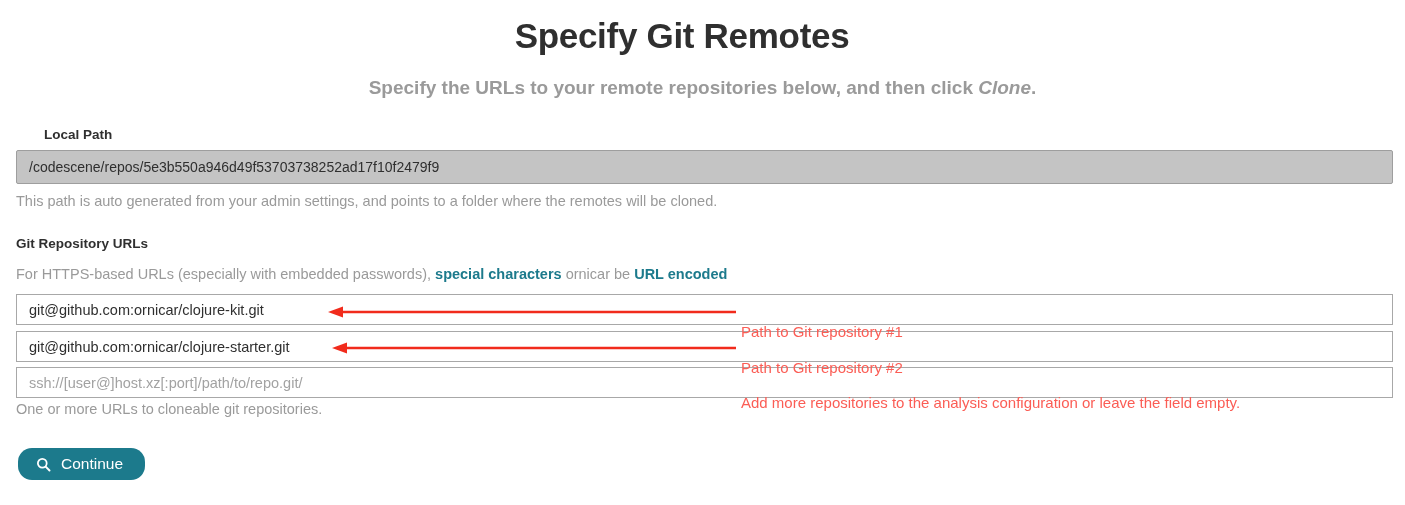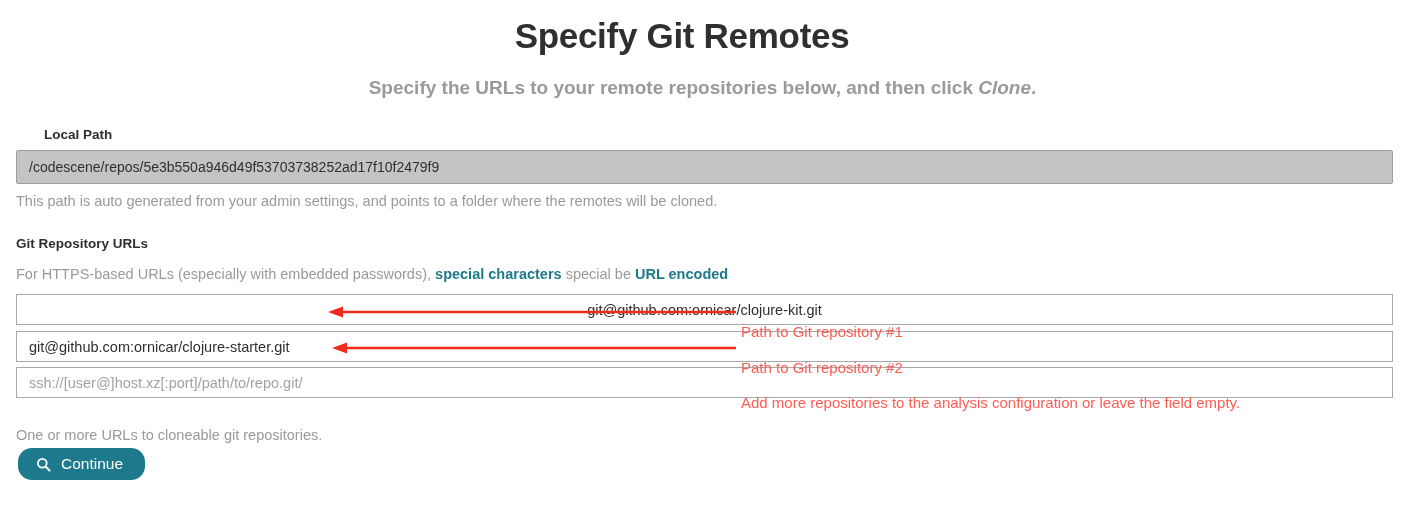--- a/index.html
+++ b/index.html
@@ -98,25 +98,25 @@
     border: 1px solid #a8a8a8;
     border-radius: 0;
     font-family: "Liberation Sans", sans-serif;
     font-size: 14.5px;
     color: #2f2f2f;
     padding: 0 12px;
     line-height: 29px;
     outline: none;
   }
   .url-input::placeholder { color: #a2a2a2; opacity: 1; }
-  #url-row-1 { top: 294px; text-align: center; }
+  #url-row-1 { top: 294px; }
   #url-row-2 { top: 331px; }
   #url-row-3 { top: 367px; }
 
-  #urls-help { top: 425px; }
+  #urls-help { top: 399px; }
 
   
   .btn-primary {
     position: absolute;
     left: 18px;
     top: 448px;
     height: 32px;
     padding: 0 22px 0 18px;
     display: flex;
     align-items: center;
@@ -163,21 +163,21 @@
 <div class="page-subtitle"><span>Specify the URLs to your remote repositories below, and then click </span><i>Clone</i><span>.</span></div>
 
 <div id="local-path-label" class="form-label">Local Path</div>
 
 <input id="local-path-input" class="input-disabled" type="text" disabled="" value="/codescene/repos/5e3b550a946d49f53703738252ad17f10f2479f9" style="">
 
 <div id="local-path-help" class="help-text">This path is auto generated from your admin settings, and points to a folder where the remotes will be cloned.</div>
 
 <div id="git-urls-label" class="form-label">Git Repository URLs</div>
 
-<div id="git-urls-help" class="help-text"><span>For HTTPS-based URLs (especially with embedded passwords), </span><span class="link">special characters</span><span> special be </span><span class="link">URL encoded</span></div>
+<div id="git-urls-help" class="help-text"><span>For HTTPS-based URLs (especially with embedded passwords), </span><span class="link">special characters</span><span> ornicar be </span><span class="link">URL encoded</span></div>
 
 <input id="url-row-1" class="url-input" type="text" value="git@github.com:ornicar/clojure-kit.git" style="">
 
 <input id="url-row-2" class="url-input" type="text" value="git@github.com:ornicar/clojure-starter.git" style="">
 
 <input id="url-row-3" class="url-input" type="text" placeholder="ssh://[user@]host.xz[:port]/path/to/repo.git/" style="">
 
 <div id="urls-help" class="help-text">One or more URLs to cloneable git repositories.</div>
 
 <button class="btn-primary">

